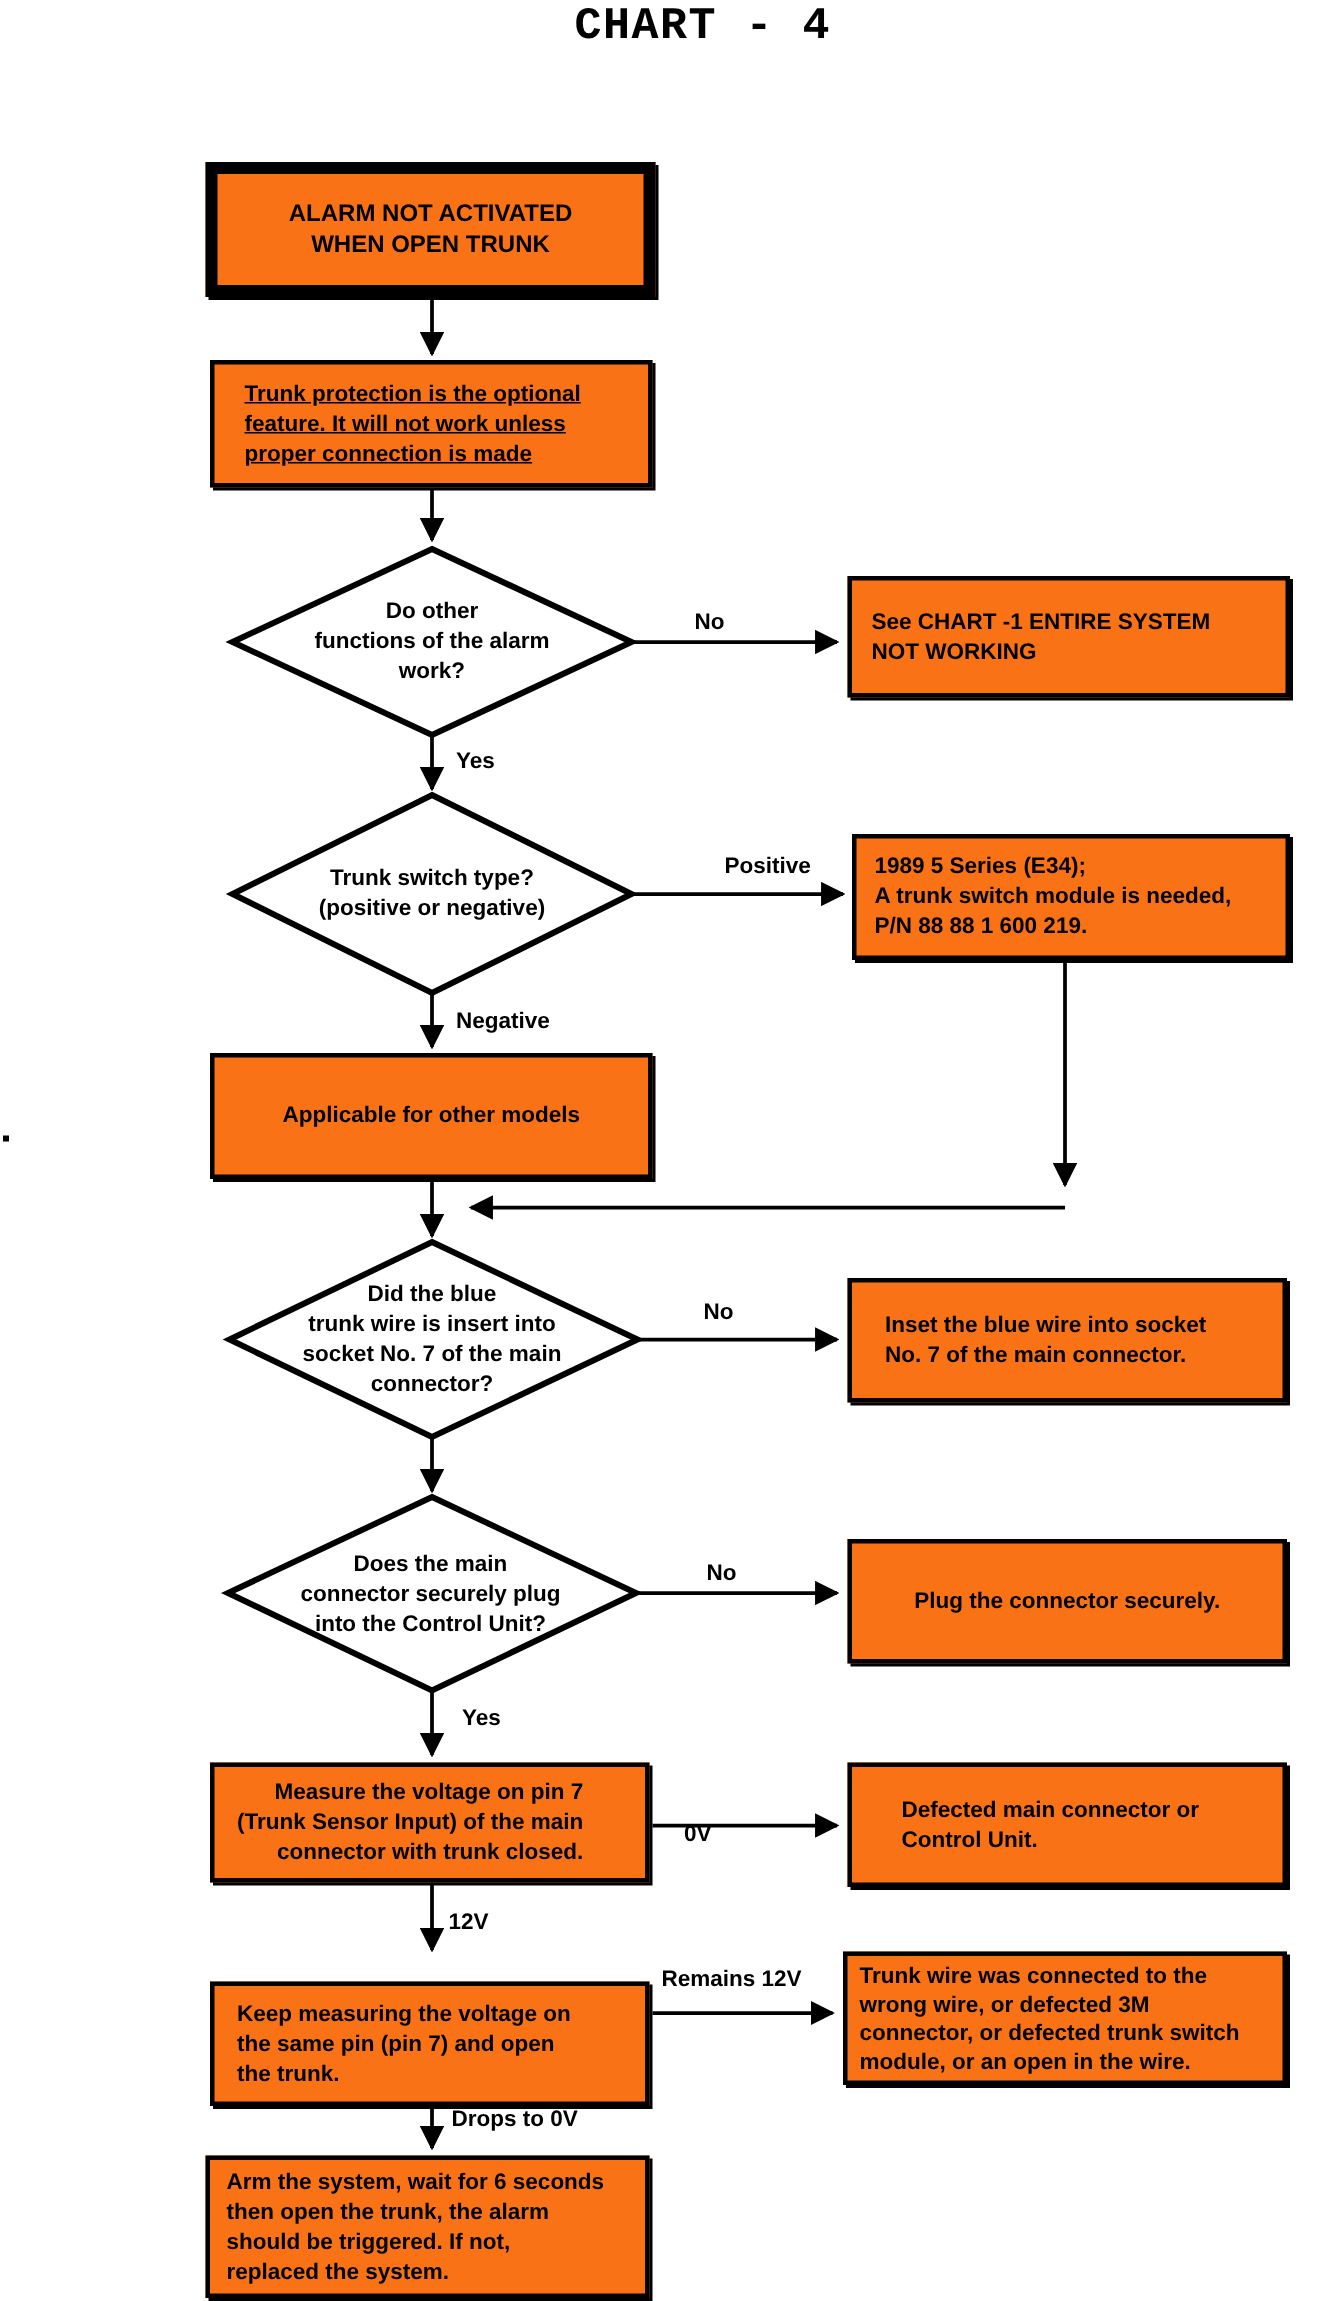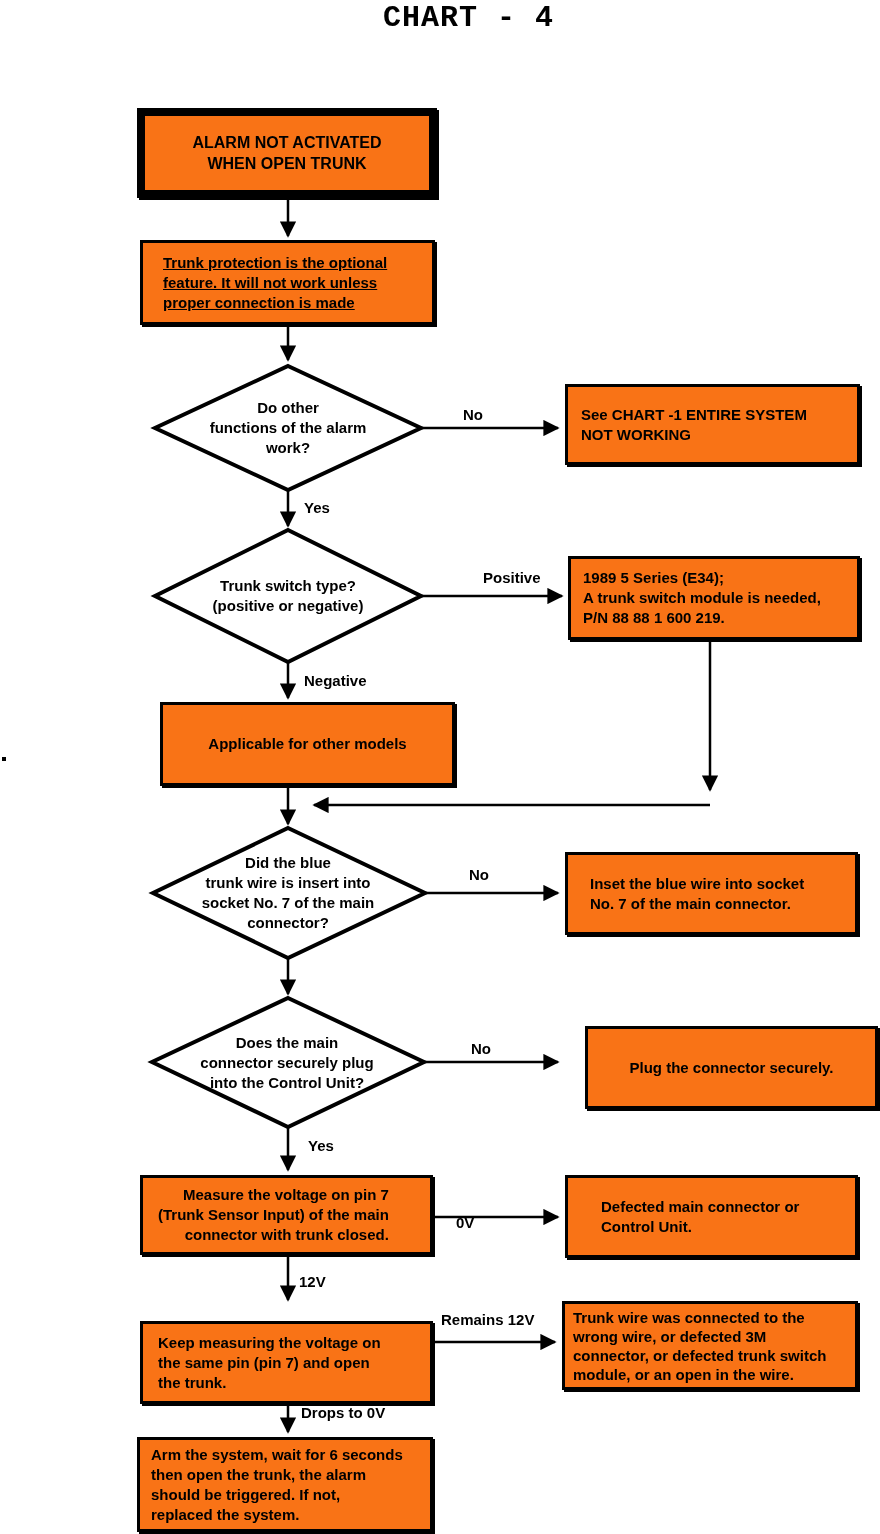--- a/index.html
+++ b/index.html
@@ -3,21 +3,21 @@
 <meta charset="utf-8">
 <style>
   html,body{margin:0;padding:0;background:#ffffff;}
   #page{position:relative;width:880px;height:1534px;background:#ffffff;overflow:hidden;
         font-family:"Liberation Sans","DejaVu Sans",sans-serif;font-weight:bold;color:#000;}
   .title{position:absolute;font-size:30px;letter-spacing:1px;white-space:nowrap;}
   .node{position:absolute;box-sizing:border-box;background:#f97316;border:3px solid #000;
         box-shadow:2px 2px 0 #000;display:flex;align-items:center;font-size:15px;line-height:20px;
         white-space:pre-line;z-index:2;}
   .node.start{border-width:8px;justify-content:center;text-align:center;font-size:16px;line-height:21px;}
-  .node.center{justify-content:center;text-align:center;margin-left:20px;}
+  .node.center{justify-content:center;text-align:center;}
   .dtext{position:absolute;display:flex;align-items:center;justify-content:center;text-align:center;
          font-size:15px;line-height:20px;white-space:pre-line;z-index:3;}
   .elabel{position:absolute;font-size:15px;white-space:nowrap;z-index:3;}
   svg.wires{position:absolute;left:0;top:0;z-index:1;}
   svg.wires line{stroke:#000;stroke-width:2.5;}
   svg.wires polygon{fill:#fff;stroke:#000;stroke-width:4;}
   .stray-dot{position:absolute;left:2px;top:757px;width:4px;height:4px;background:#000;}
 </style>
 </head>
 <body>

